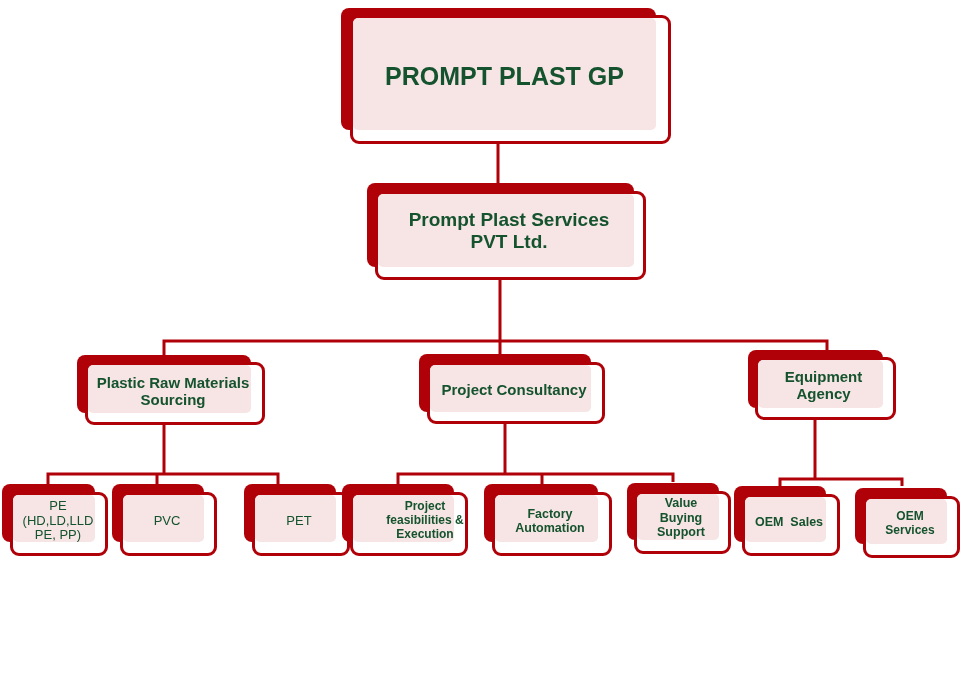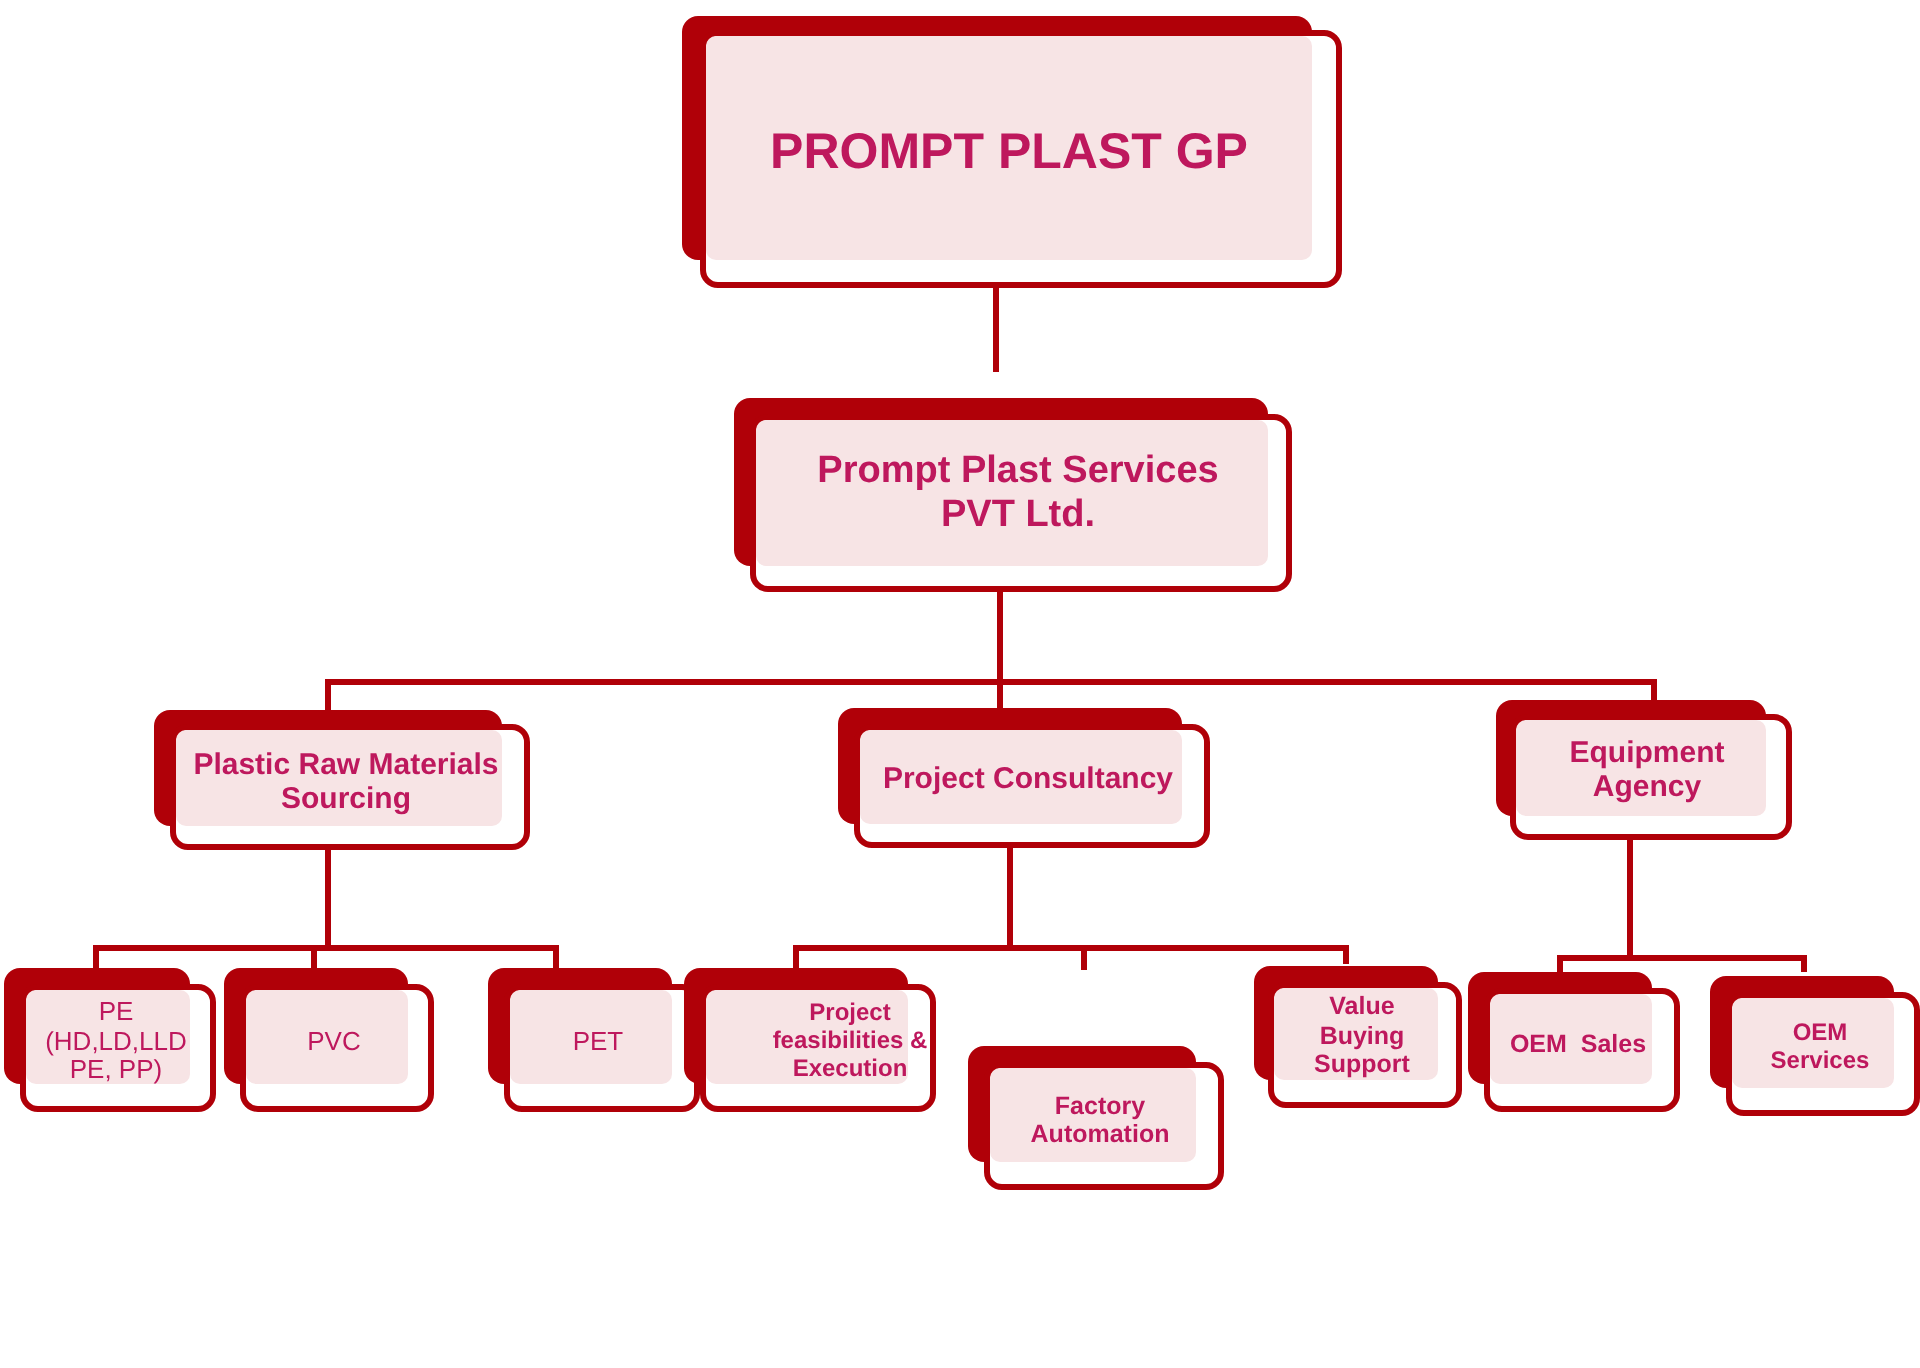--- a/index.html
+++ b/index.html
@@ -4,21 +4,21 @@
 <style>
   html, body { margin:0; padding:0; background:#ffffff; }
   body { width:960px; height:684px; position:relative; overflow:hidden;
          font-family:"Liberation Sans", sans-serif; }
   .connectors { position:absolute; left:0; top:0; width:960px; height:684px; }
   .node { position:absolute; }
   .node .back { position:absolute; background:#b00008; border-radius:8px; }
   .node .front { position:absolute; background:#ffffff; border:3px solid #b00008; border-radius:9px; box-sizing:border-box; }
   .node .fill { position:absolute; background:#f7e4e5; border-radius:5px; }
   .node .label { position:absolute; display:flex; align-items:center; justify-content:center;
-                 text-align:center; font-weight:bold; color:#be185d; line-height:1.15; white-space:pre-line; }
+                 text-align:center; font-weight:bold; color:#14532d; line-height:1.15; white-space:pre-line; }
 </style>
 </head>
 <body>
 
 <svg class="connectors" viewBox="0 0 960 684">
   <g stroke="#b00008" stroke-width="3" fill="none">
 
     <line x1="498" y1="141" x2="498" y2="186"></line>
 
     <line x1="500" y1="278" x2="500" y2="357"></line>
@@ -37,21 +37,21 @@
   </g>
 </svg>
 
 <div class="node" style="left:341px;top:8px;width:330px;height:136px;">
   <div class="back" style="left:0;top:0;width:315px;height:122px;"></div>
   <div class="front" style="left:9px;top:7px;width:321px;height:129px;"></div>
   <div class="fill" style="left:12px;top:10px;width:303px;height:112px;"></div>
   <div class="label" style="left:12px;top:10px;width:303px;height:116px;font-size:25px;">PROMPT PLAST GP</div>
 </div>
 
-<div class="node" style="left:367px;top:199px;width:279px;height:97px;">
+<div class="node" style="left:367px;top:183px;width:279px;height:97px;">
   <div class="back" style="left:0;top:0;width:267px;height:84px;"></div>
   <div class="front" style="left:8px;top:8px;width:271px;height:89px;"></div>
   <div class="fill" style="left:11px;top:11px;width:256px;height:73px;"></div>
   <div class="label" style="left:11px;top:11px;width:262px;height:73px;font-size:19px;">Prompt Plast Services
 PVT Ltd.</div>
 </div>
 
 <div class="node" style="left:77px;top:355px;width:188px;height:70px;padding-left:40px;">
   <div class="back" style="left:0;top:0;width:174px;height:58px;"></div>
   <div class="front" style="left:8px;top:7px;width:180px;height:63px;"></div>
@@ -100,21 +100,21 @@
 
 <div class="node" style="left:342px;top:484px;width:126px;height:72px;">
   <div class="back" style="left:0;top:0;width:112px;height:58px;"></div>
   <div class="front" style="left:8px;top:8px;width:118px;height:64px;"></div>
   <div class="fill" style="left:11px;top:11px;width:101px;height:47px;"></div>
   <div class="label" style="left:29px;top:11px;width:108px;height:52px;font-size:12px;">Project
 feasibilities &amp;
 Execution</div>
 </div>
 
-<div class="node" style="left:484px;top:484px;width:128px;height:72px;margin-top:39px;">
+<div class="node" style="left:484px;top:484px;width:128px;height:72px;">
   <div class="back" style="left:0;top:0;width:114px;height:58px;"></div>
   <div class="front" style="left:8px;top:8px;width:120px;height:64px;"></div>
   <div class="fill" style="left:11px;top:11px;width:103px;height:47px;"></div>
   <div class="label" style="left:11px;top:11px;width:110px;height:52px;font-size:12.5px;">Factory
 Automation</div>
 </div>
 
 <div class="node" style="left:627px;top:483px;width:104px;height:71px;">
   <div class="back" style="left:0;top:0;width:92px;height:57px;"></div>
   <div class="front" style="left:7px;top:8px;width:97px;height:63px;"></div>

